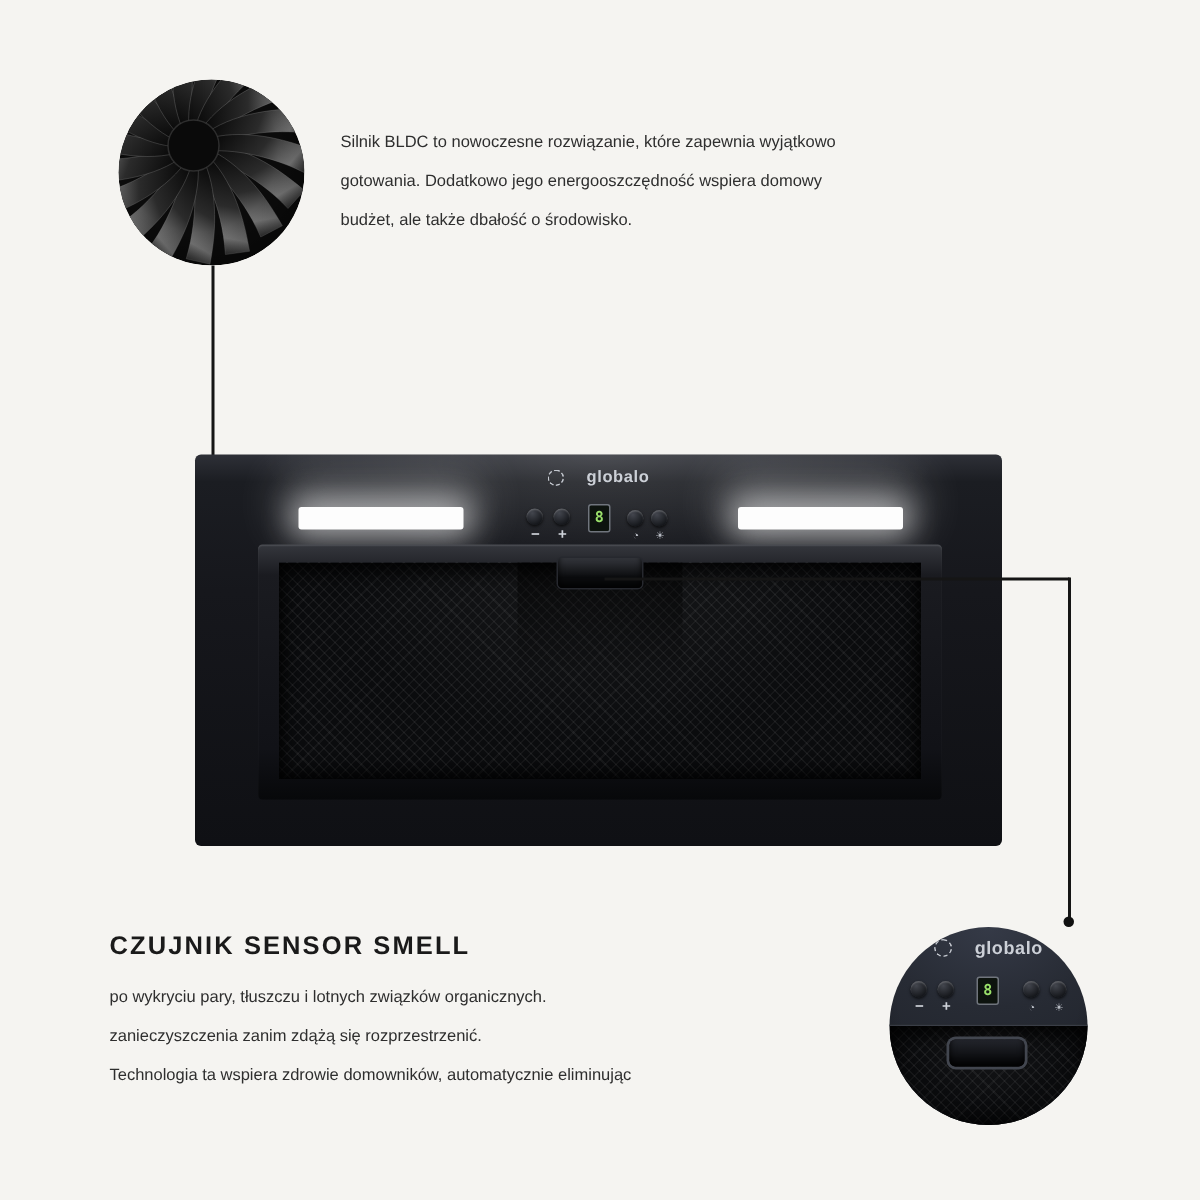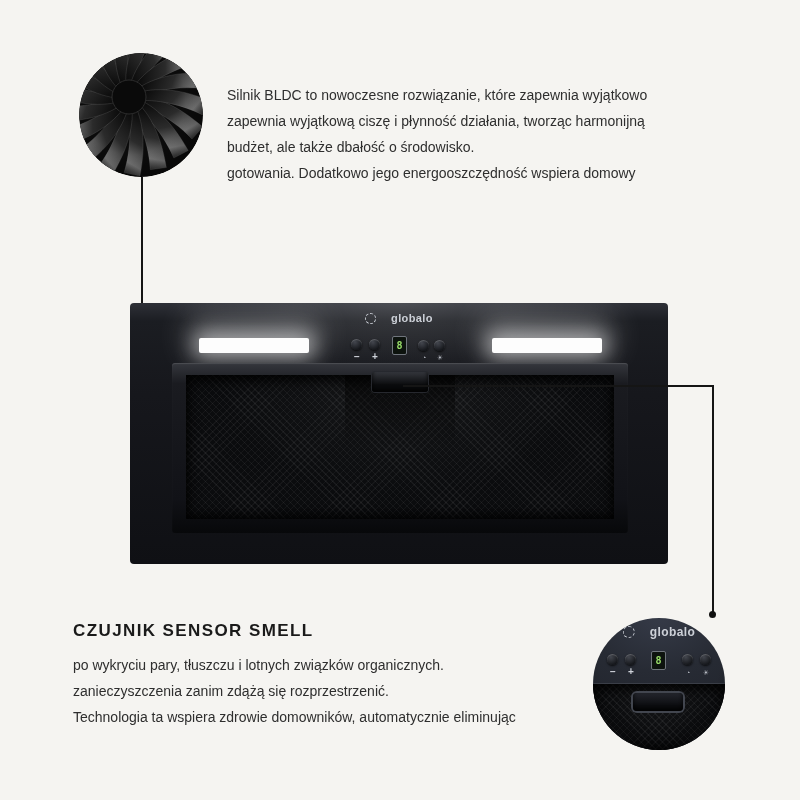--- a/index.html
+++ b/index.html
@@ -4,21 +4,21 @@
 <style>
   html,body{margin:0;padding:0;}
   .canvas{position:relative;width:800px;height:800px;background:#f5f4f1;overflow:hidden;
           font-family:"Liberation Sans",sans-serif;}
 
   
   .motor-text{position:absolute;left:227px;top:82px;width:470px;}
   .sensor-text{position:absolute;left:73px;top:622px;width:472px;}
   h2.feat{margin:0 0 13px;font-size:17px;font-weight:700;letter-spacing:1.4px;color:#1a1a1a;line-height:17px;}
   h2.feat .hl{color:#1fc265;margin-left:5px;}
-  .body-copy{font-size:14px;line-height:26px;color:#2e2e2e;}
+  .body-copy{font-size:11px;line-height:26px;color:#2e2e2e;}
   .body-copy span{display:block;}
 
   
   .cl{position:absolute;background:#151515;}
   .cl-dot{position:absolute;width:7px;height:7px;border-radius:50%;background:#101010;}
 
   
   .fan-circle{position:absolute;left:79px;top:53px;width:124px;height:124px;border-radius:50%;overflow:hidden;}
 
   
@@ -149,23 +149,22 @@
         <circle cx="50" cy="44" r="17" fill="#0a0a0a"></circle>
         <circle cx="50" cy="44" r="17" fill="none" stroke="#3c3c3c" stroke-width="1" opacity="0.7"></circle>
         <rect width="124" height="124" fill="url(#vignG)"></rect>
       </g>
     </svg>
   </div>
 
   <section class="motor-text">
     <div class="body-copy">
       <span>Silnik BLDC to nowoczesne rozwiązanie, które zapewnia wyjątkowo</span>
-      <span>zapewnia wyjątkową ciszę i płynność działania, tworząc harmonijną</span>
+      <span>gotowania. Dodatkowo jego energooszczędność wspiera domowy</span>
       <span>budżet, ale także dbałość o środowisko.</span>
-      <span>gotowania. Dodatkowo jego energooszczędność wspiera domowy</span>
     </div>
   </section>
 
   <div class="cl" style="left:141px;top:177px;width:1.5px;height:304px;"></div>
   <div class="cl" style="left:141px;top:480px;width:63px;height:1.5px;"></div>
   <div class="cl-dot" style="left:200px;top:477px;"></div>
 
   <div class="hood">
     <div class="light-bar left"></div>
     <div class="light-bar right"></div>

